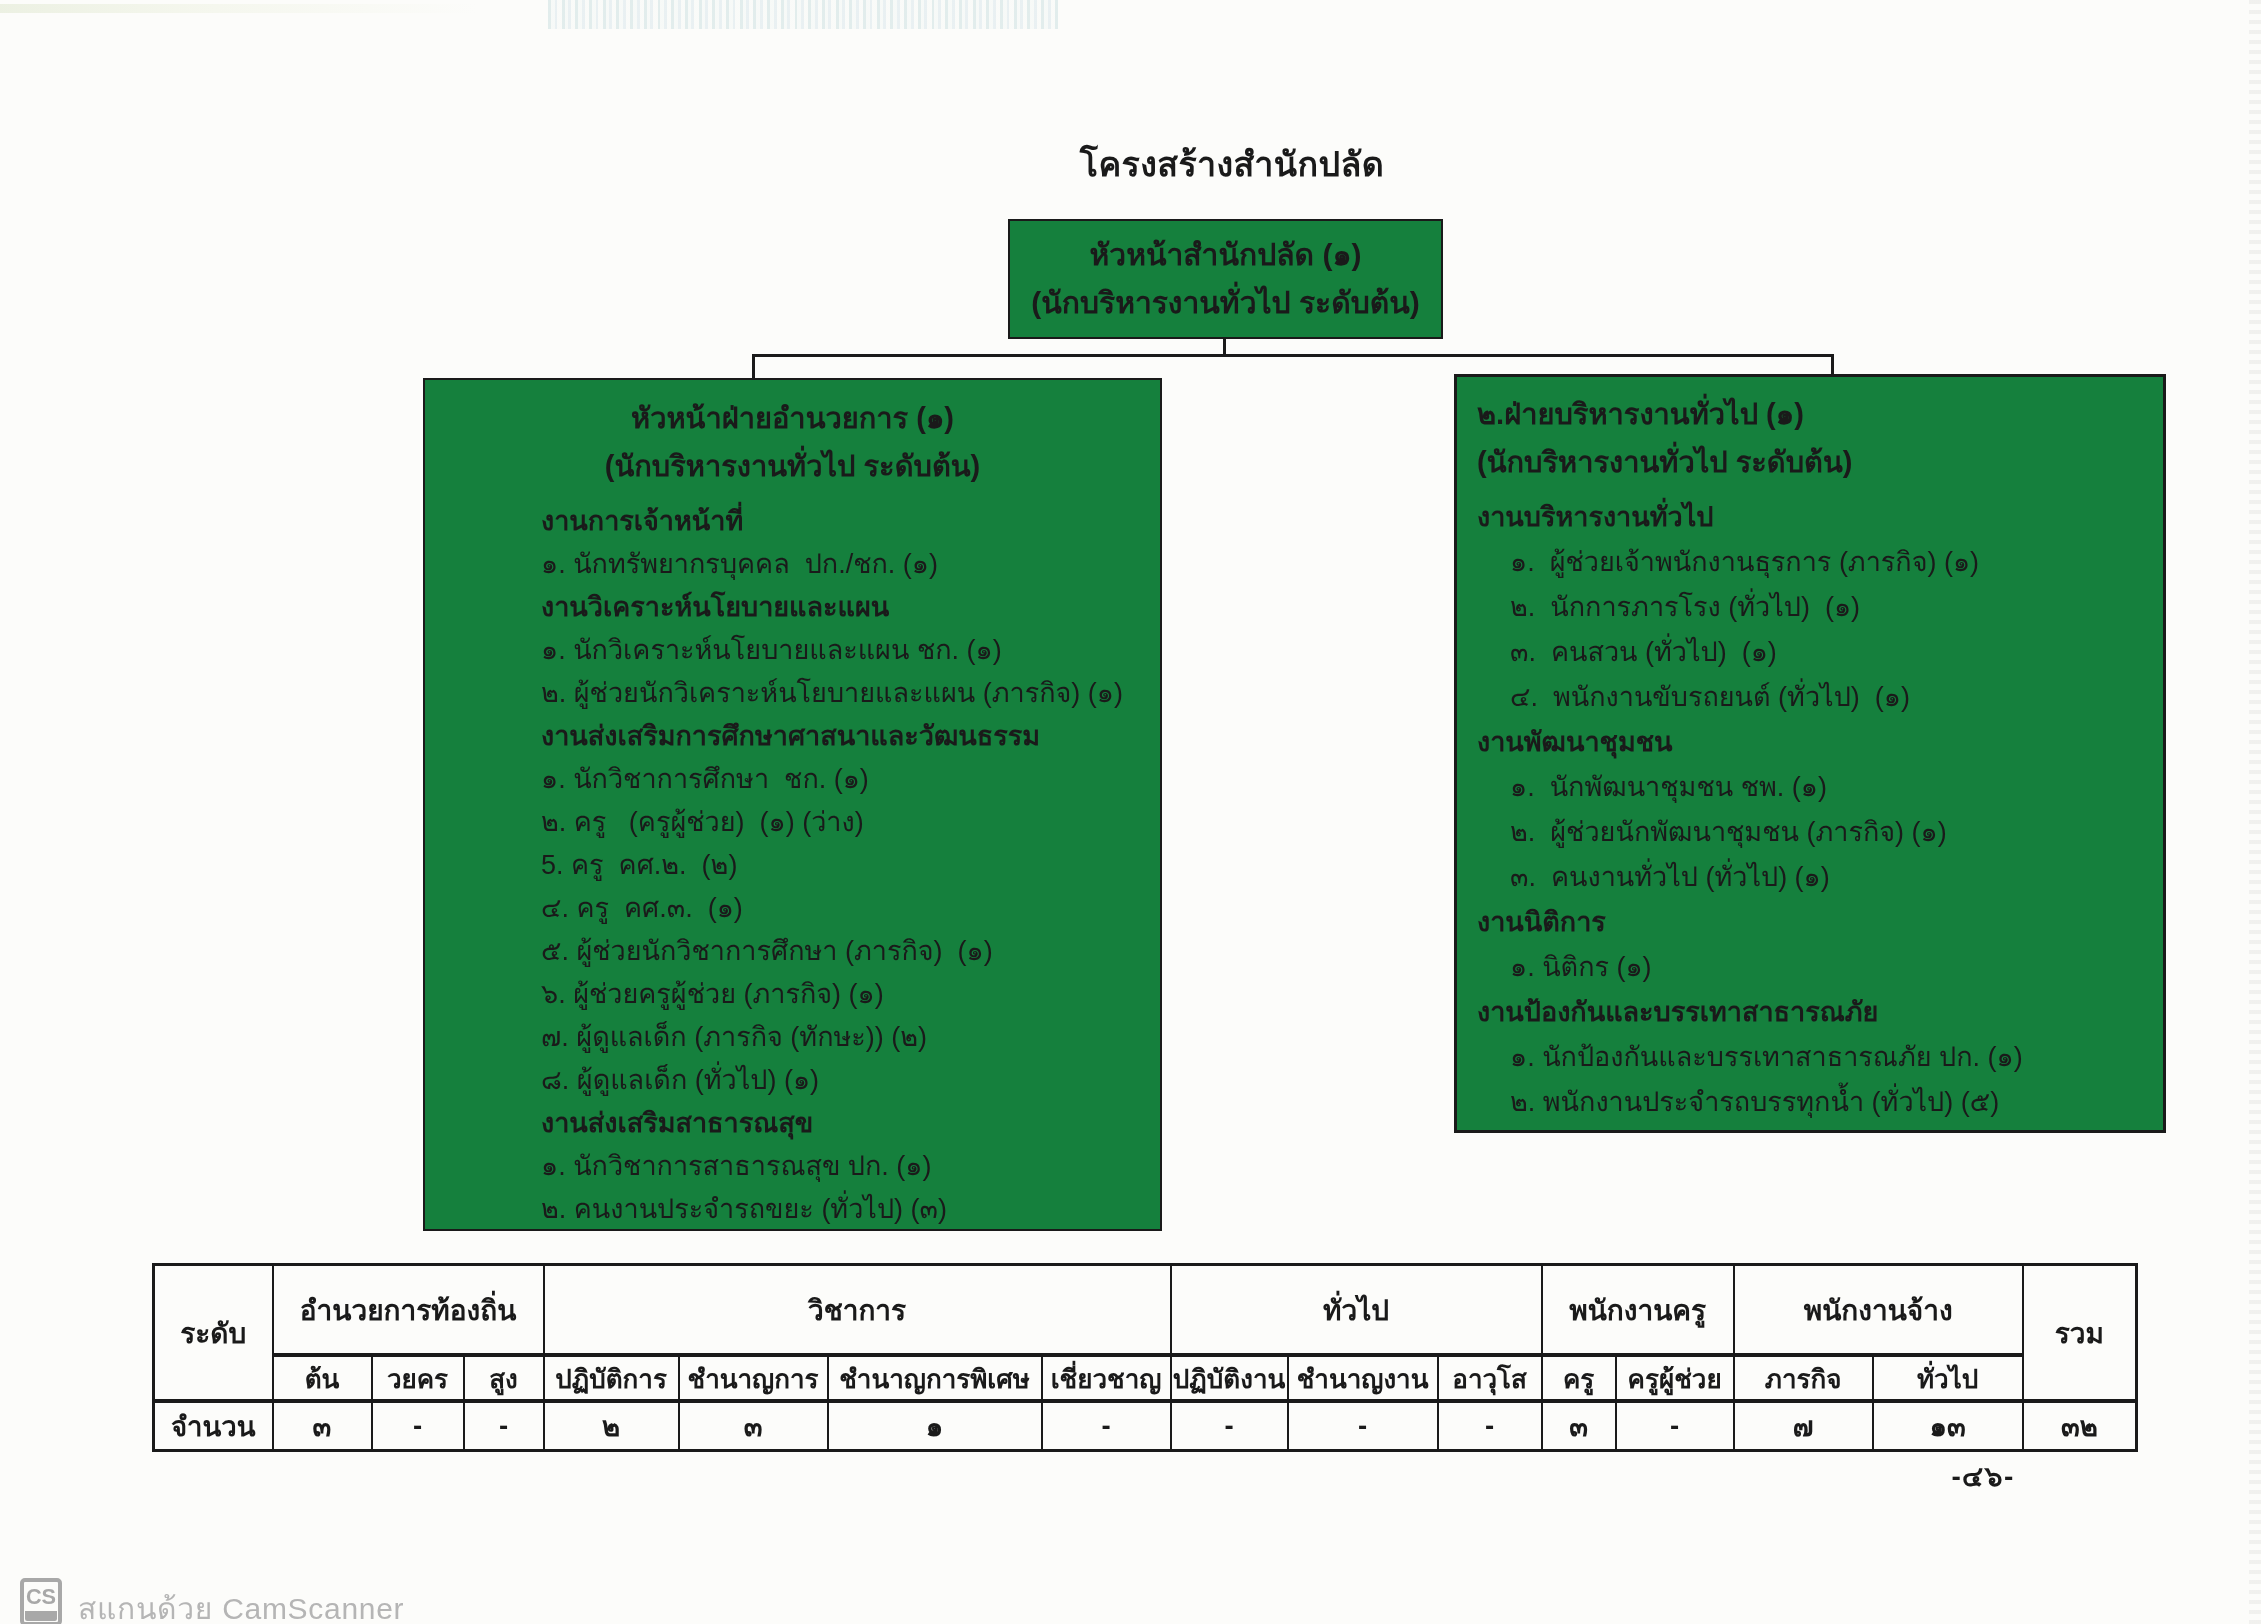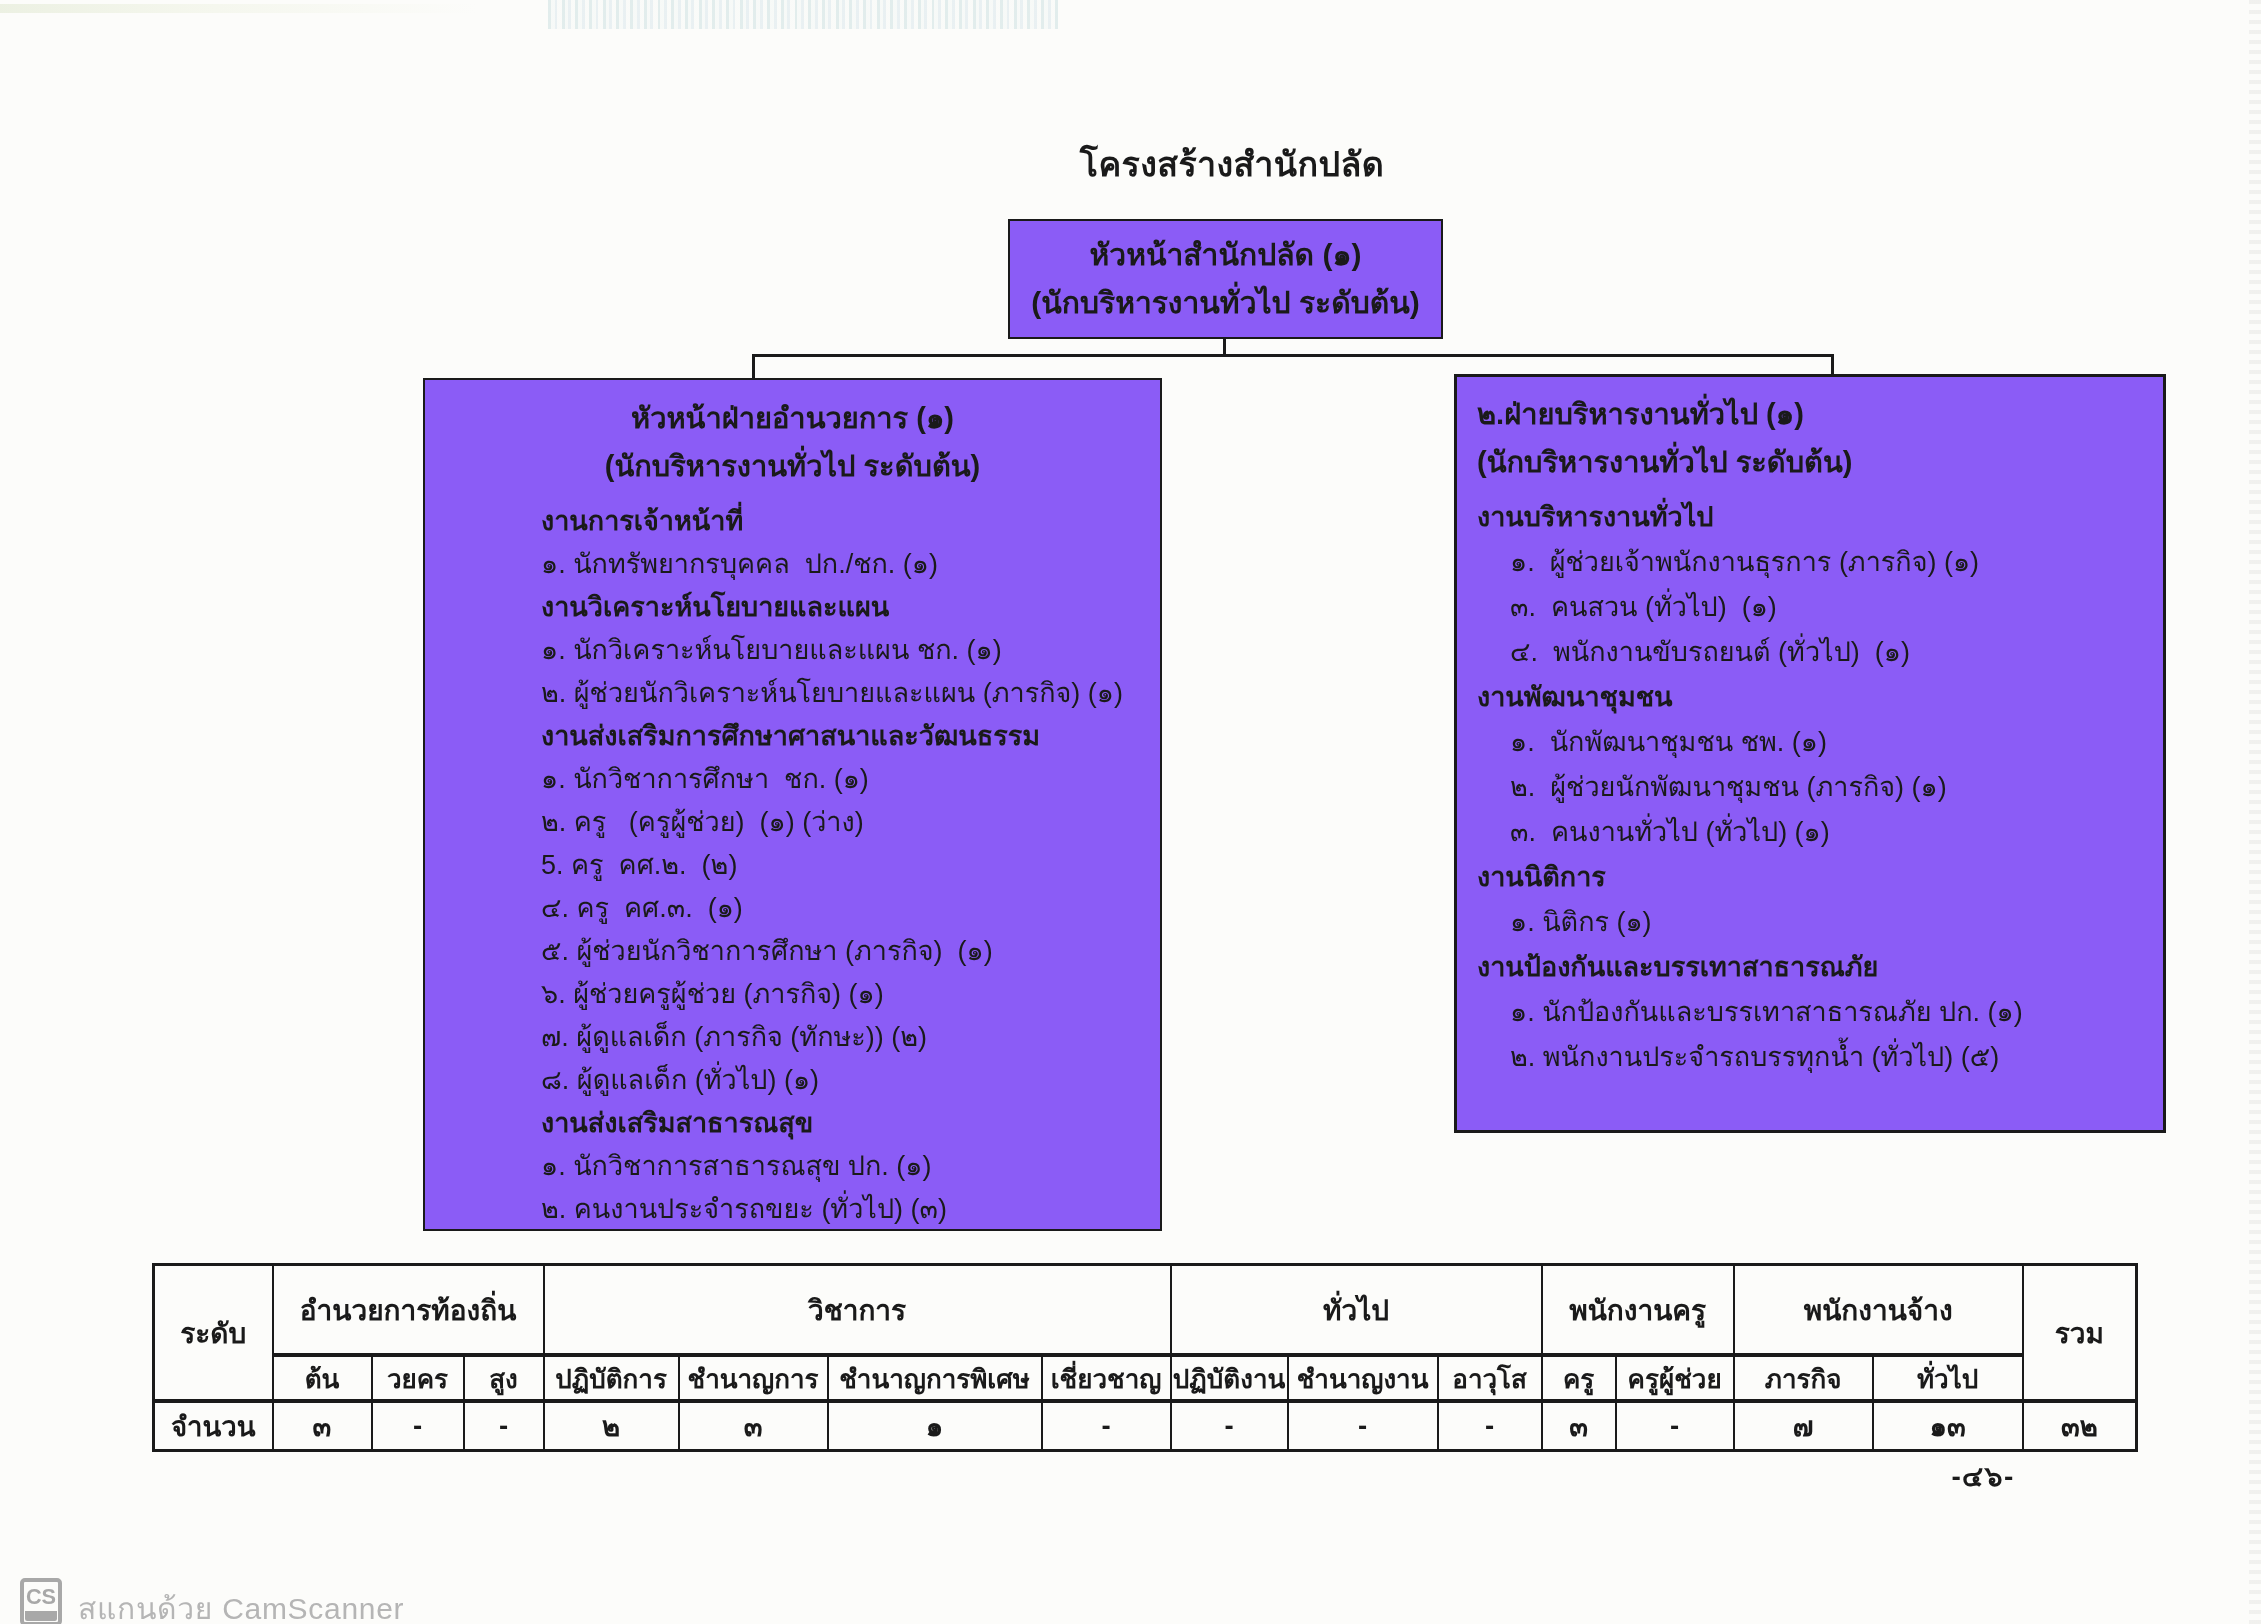--- a/index.html
+++ b/index.html
@@ -14,21 +14,21 @@
     background:linear-gradient(90deg,#dfe7cf,#eef2e2 40%,rgba(255,255,255,0));opacity:.55;}
   .artifact-blue{position:absolute;left:548px;top:0;width:510px;height:29px;opacity:.28;
     background:repeating-linear-gradient(90deg,#9fc6c9 0 2.9px,#e9f2f1 2.9px 6.5px,#b9d2de 6.5px 9.4px,#f3f7f5 9.4px 13.7px);}
   .artifact-edge{position:absolute;right:0;top:0;bottom:0;width:11.6px;opacity:.25;
     background:repeating-linear-gradient(180deg,#cfcfcb 0 4.3px,rgba(255,255,255,0) 4.3px 10px);}
 
   .page-title{
     position:absolute;left:907px;top:137px;width:650px;text-align:center;
     font-size:34px;font-weight:700;letter-spacing:0.4px;
   }
-  .obox{position:absolute;background:#8b5cf6;border:2.9px solid #1a1a1a;box-sizing:border-box;}
+  .obox{position:absolute;background:#15803d;border:2.9px solid #1a1a1a;box-sizing:border-box;}
   .root-box{left:1008px;top:219px;width:435px;height:120px;text-align:center;padding-top:10px;}
   .root-box .bx-line{font-size:30px;font-weight:700;line-height:48px;}
 
   .conn{position:absolute;background:#1a1a1a;}
 
   .division-left{left:423px;top:378px;width:739px;height:853px;padding-top:14.4px;}
   .division-right{left:1454px;top:374px;width:712px;height:759px;border-width:3.6px;padding-top:13px;padding-left:20px;}
 
   .div-title{font-size:29px;font-weight:700;line-height:48px;}
   .division-left .div-title{text-align:center;}
@@ -115,20 +115,21 @@
       <div class="sec-item">๒. คนงานประจำรถขยะ (ทั่วไป) (๓)</div>
     </div>
 </div>
 
 <div class="obox division-right">
   <div class="div-title">๒.ฝ่ายบริหารงานทั่วไป (๑)</div>
   <div class="div-title">(นักบริหารงานทั่วไป ระดับต้น)</div>
   <div class="sections">
       <div class="sec-heading">งานบริหารงานทั่วไป</div>
       <div class="sec-item">๑.  ผู้ช่วยเจ้าพนักงานธุรการ (ภารกิจ) (๑)</div>
+      <div class="sec-item">๒.  นักการภารโรง (ทั่วไป)  (๑)</div>
       <div class="sec-item">๓.  คนสวน (ทั่วไป)  (๑)</div>
       <div class="sec-item">๔.  พนักงานขับรถยนต์ (ทั่วไป)  (๑)</div>
       <div class="sec-heading">งานพัฒนาชุมชน</div>
       <div class="sec-item">๑.  นักพัฒนาชุมชน ชพ. (๑)</div>
       <div class="sec-item">๒.  ผู้ช่วยนักพัฒนาชุมชน (ภารกิจ) (๑)</div>
       <div class="sec-item">๓.  คนงานทั่วไป (ทั่วไป) (๑)</div>
       <div class="sec-heading">งานนิติการ</div>
       <div class="sec-item">๑. นิติกร (๑)</div>
       <div class="sec-heading">งานป้องกันและบรรเทาสาธารณภัย</div>
       <div class="sec-item">๑. นักป้องกันและบรรเทาสาธารณภัย ปก. (๑)</div>

